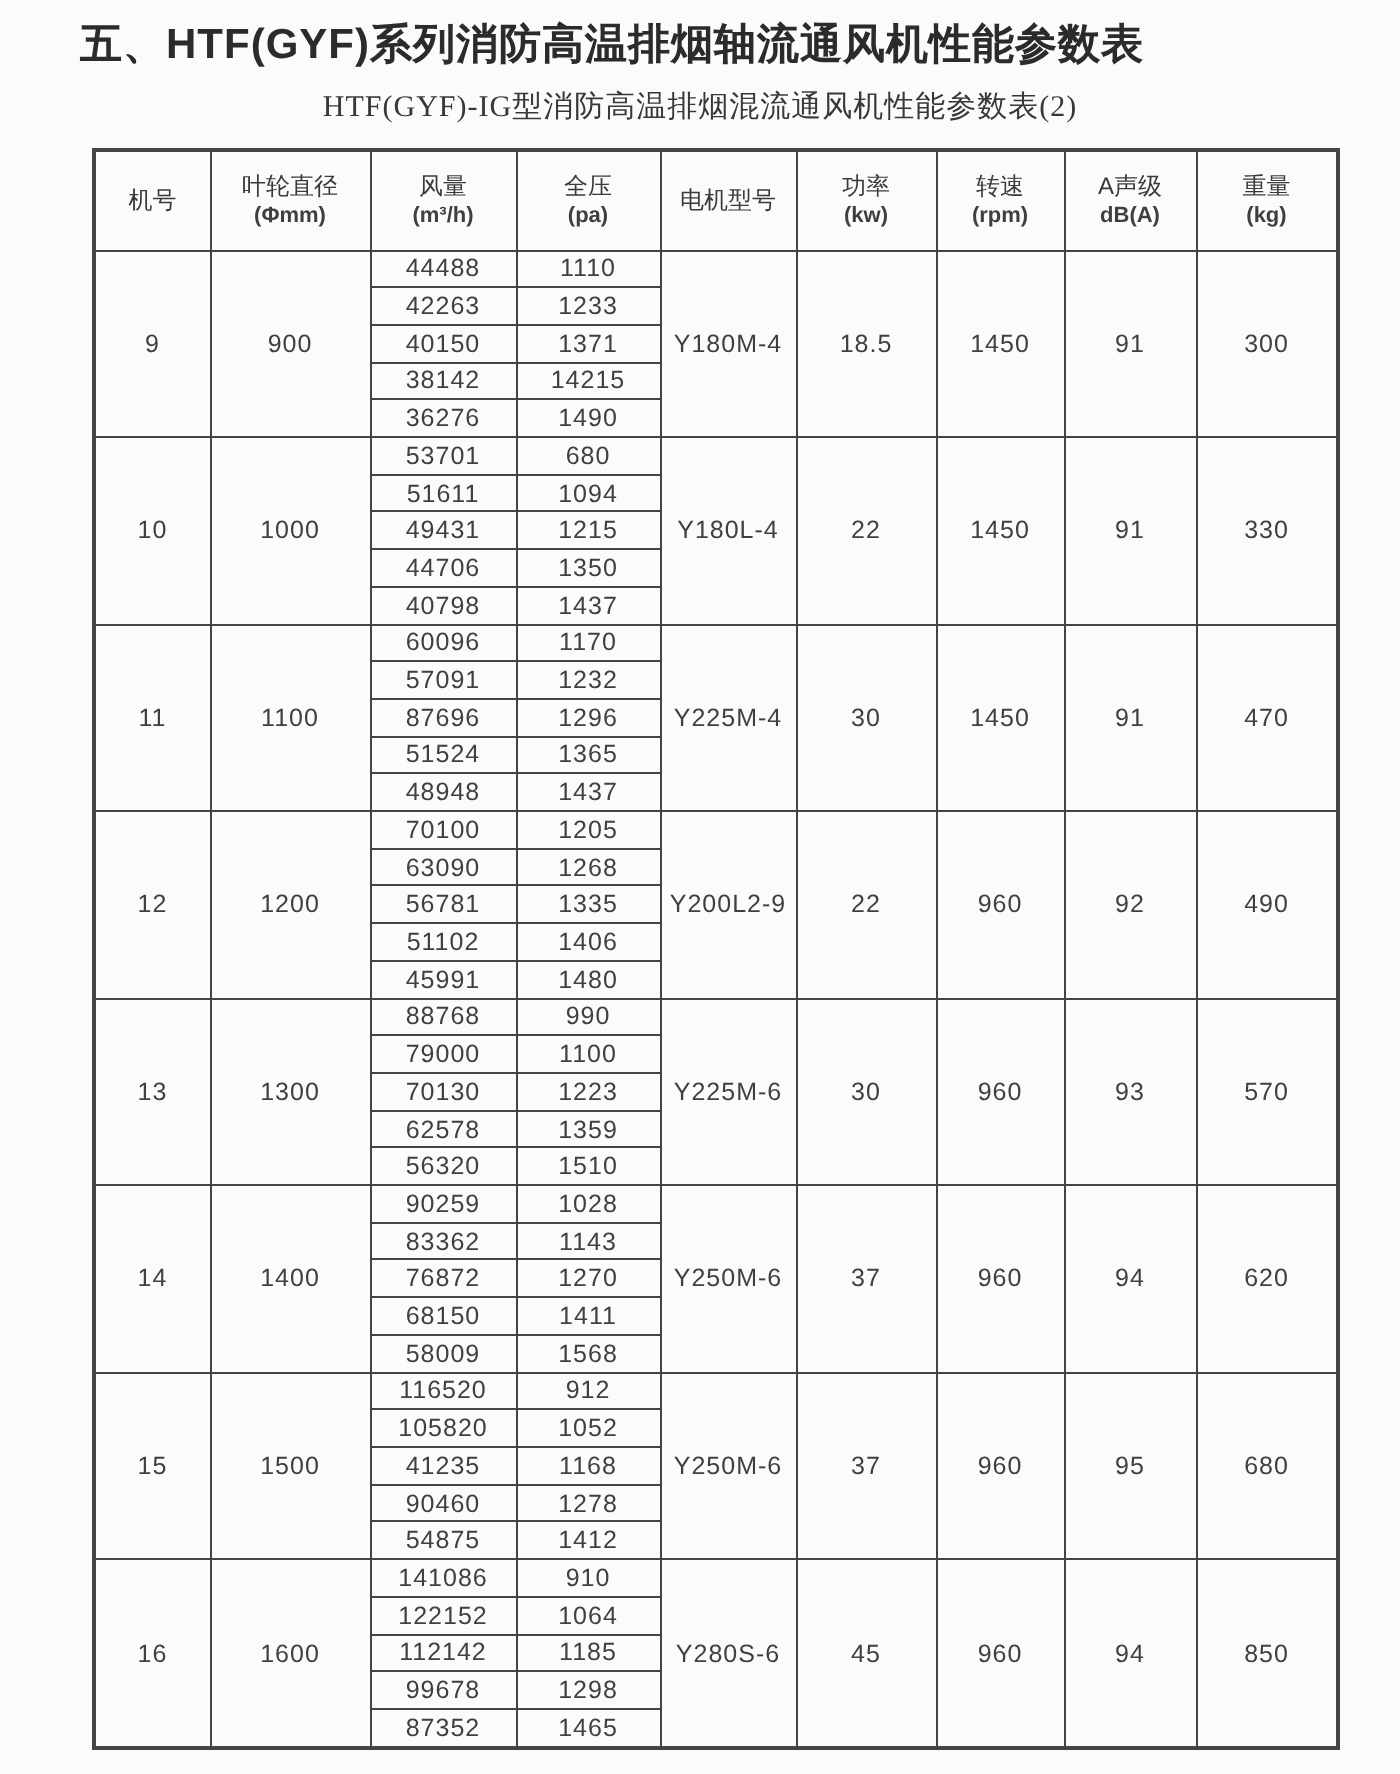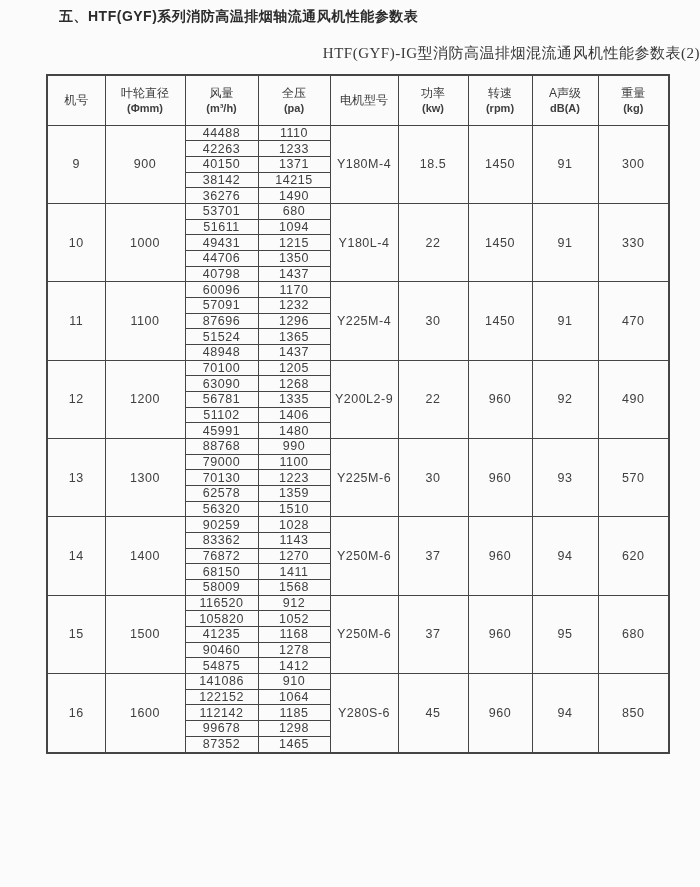--- a/index.html
+++ b/index.html
@@ -14,45 +14,44 @@
     background:var(--bg);
     font-family:"Liberation Sans","DejaVu Sans",sans-serif;
     color:var(--text);
     position:relative;
     overflow:hidden;
   }
   .page-title{
     position:absolute;
     left:40px;
     top:8px;
-    font-size:14px;
+    font-size:21px;
     font-weight:bold;
     color:var(--title);
     letter-spacing:0.5px;
     white-space:nowrap;
-    margin-left:19px;
   }
   .page-subtitle{
     position:absolute;
     left:0;
     top:44px;
     width:700px;
-    text-align:right;
+    text-align:center;
     font-size:15px;
     font-family:"Liberation Serif","DejaVu Serif",serif;
     color:#383838;
     letter-spacing:0.5px;
     white-space:nowrap;
   }
   .spec-table{
     position:absolute;
     left:46px;
     top:74px;
     width:622px;
-    height:680px;
+    height:801px;
     border-collapse:collapse;
     table-layout:fixed;
     border:2px solid var(--border);
   }
   .spec-table th,
   .spec-table td{
     border:1px solid var(--border);
     text-align:center;
     vertical-align:middle;
     padding:0;

